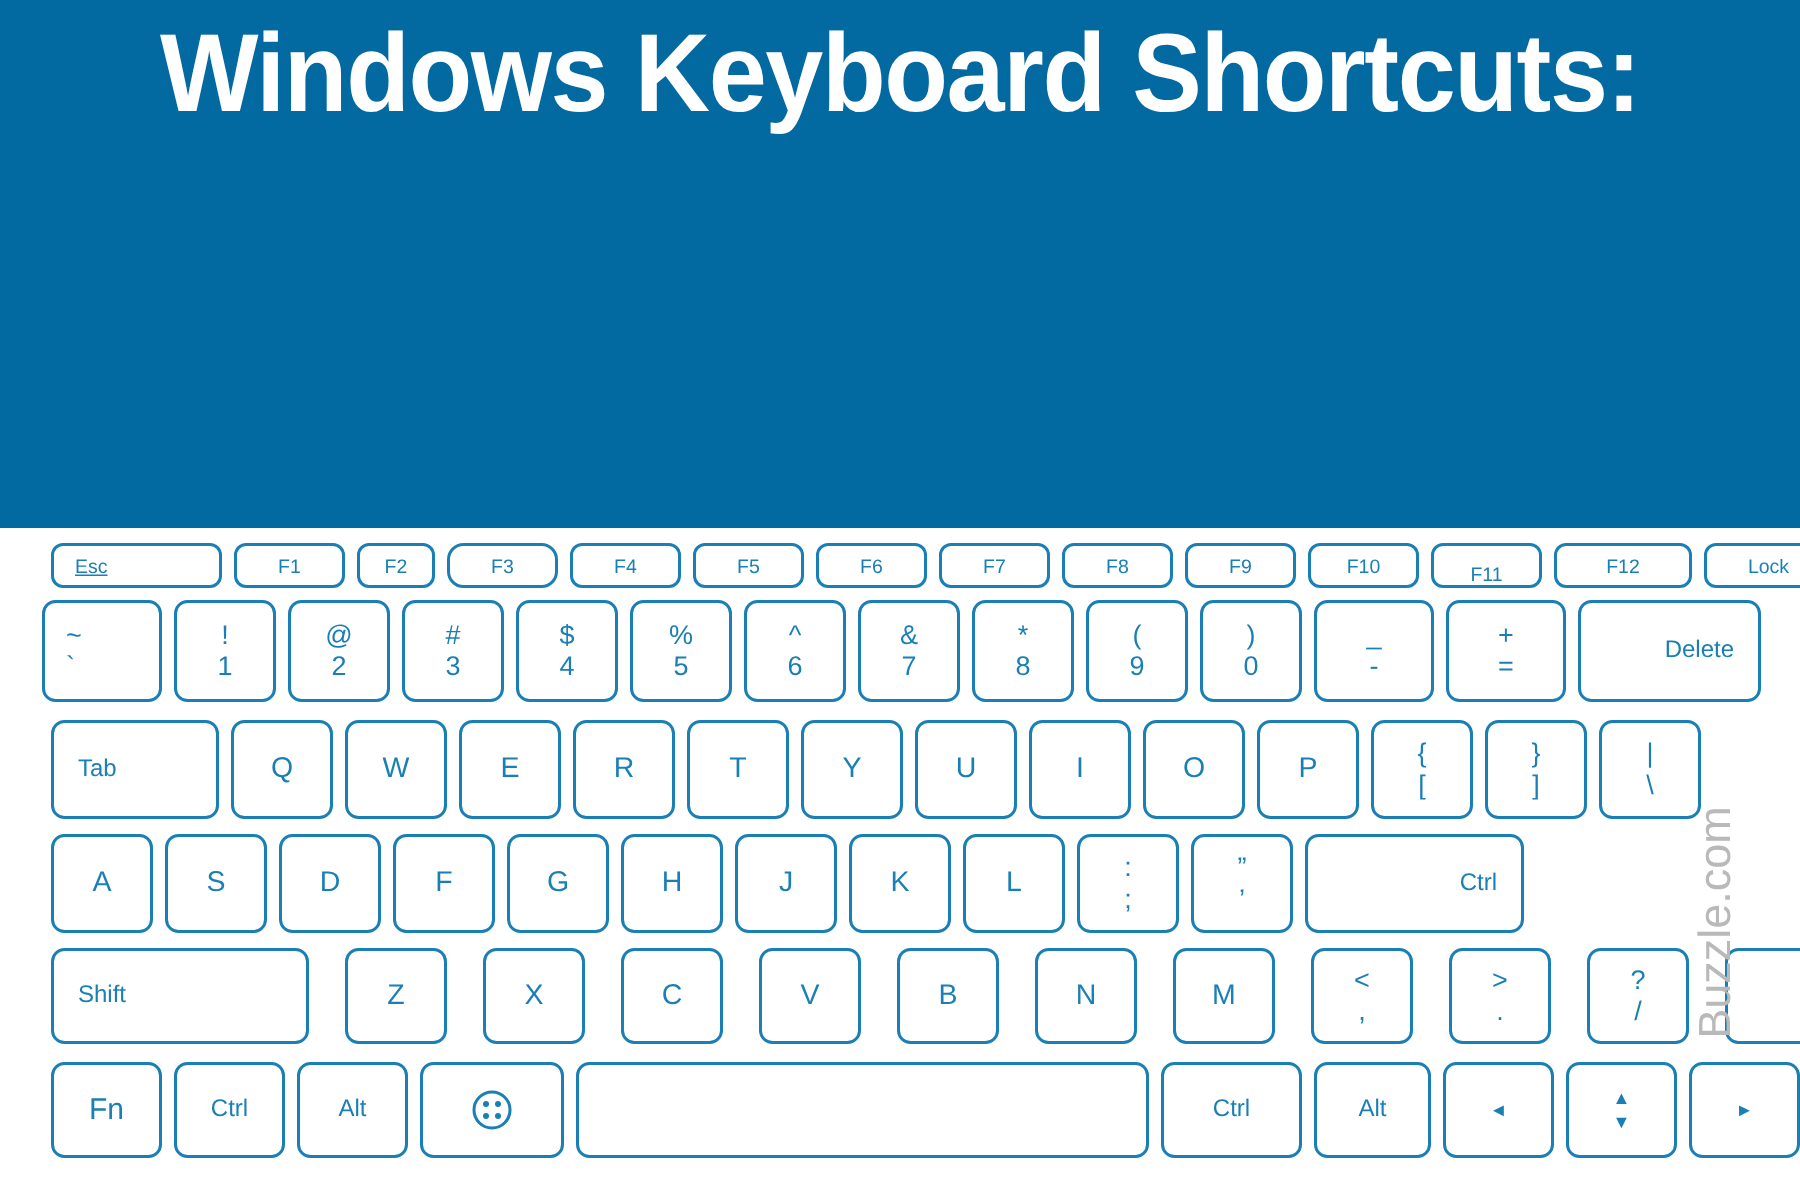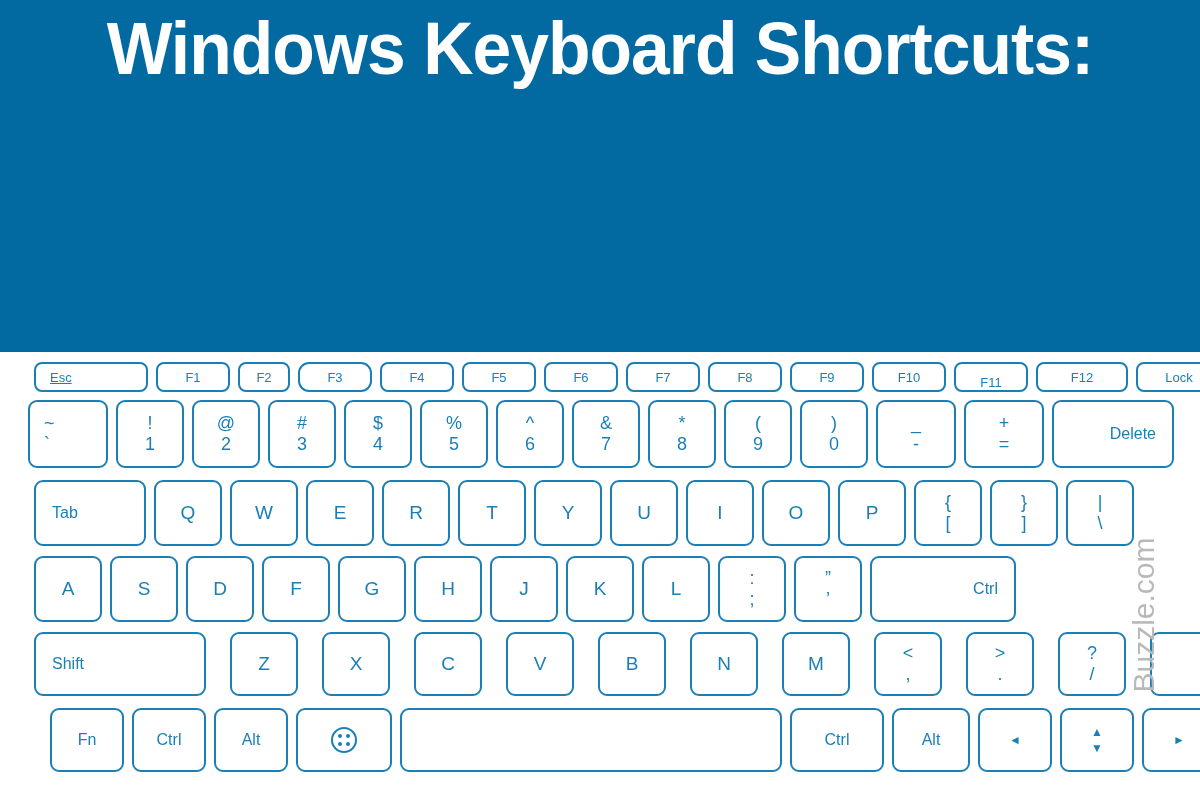--- a/index.html
+++ b/index.html
@@ -476,21 +476,21 @@
       <div class="key dual" style="width:68px; height:64px;">
         <span class="up">?</span>
         <span class="low">/</span>
       </div>
       <div class="key word-right" style="width:172px; height:64px;">
         <span>Shift</span>
       </div>
     </div>
 
     <div class="kb-row" id="row-bottom" style="left:34px; top:356px; gap:8px;">
-      <div class="key std" style="width:74px; height:64px; font-size:16px;margin-left:16px;">
+      <div class="key std" style="width:74px; height:64px; font-size:20px;">
         <span>Fn</span>
       </div>
       <div class="key std" style="width:74px; height:64px; font-size:16px;">
         <span>Ctrl</span>
       </div>
       <div class="key std" style="width:74px; height:64px; font-size:16px;">
         <span>Alt</span>
       </div>
       <div class="key std" style="width:96px; height:64px;">
         <span class="win-icon">

